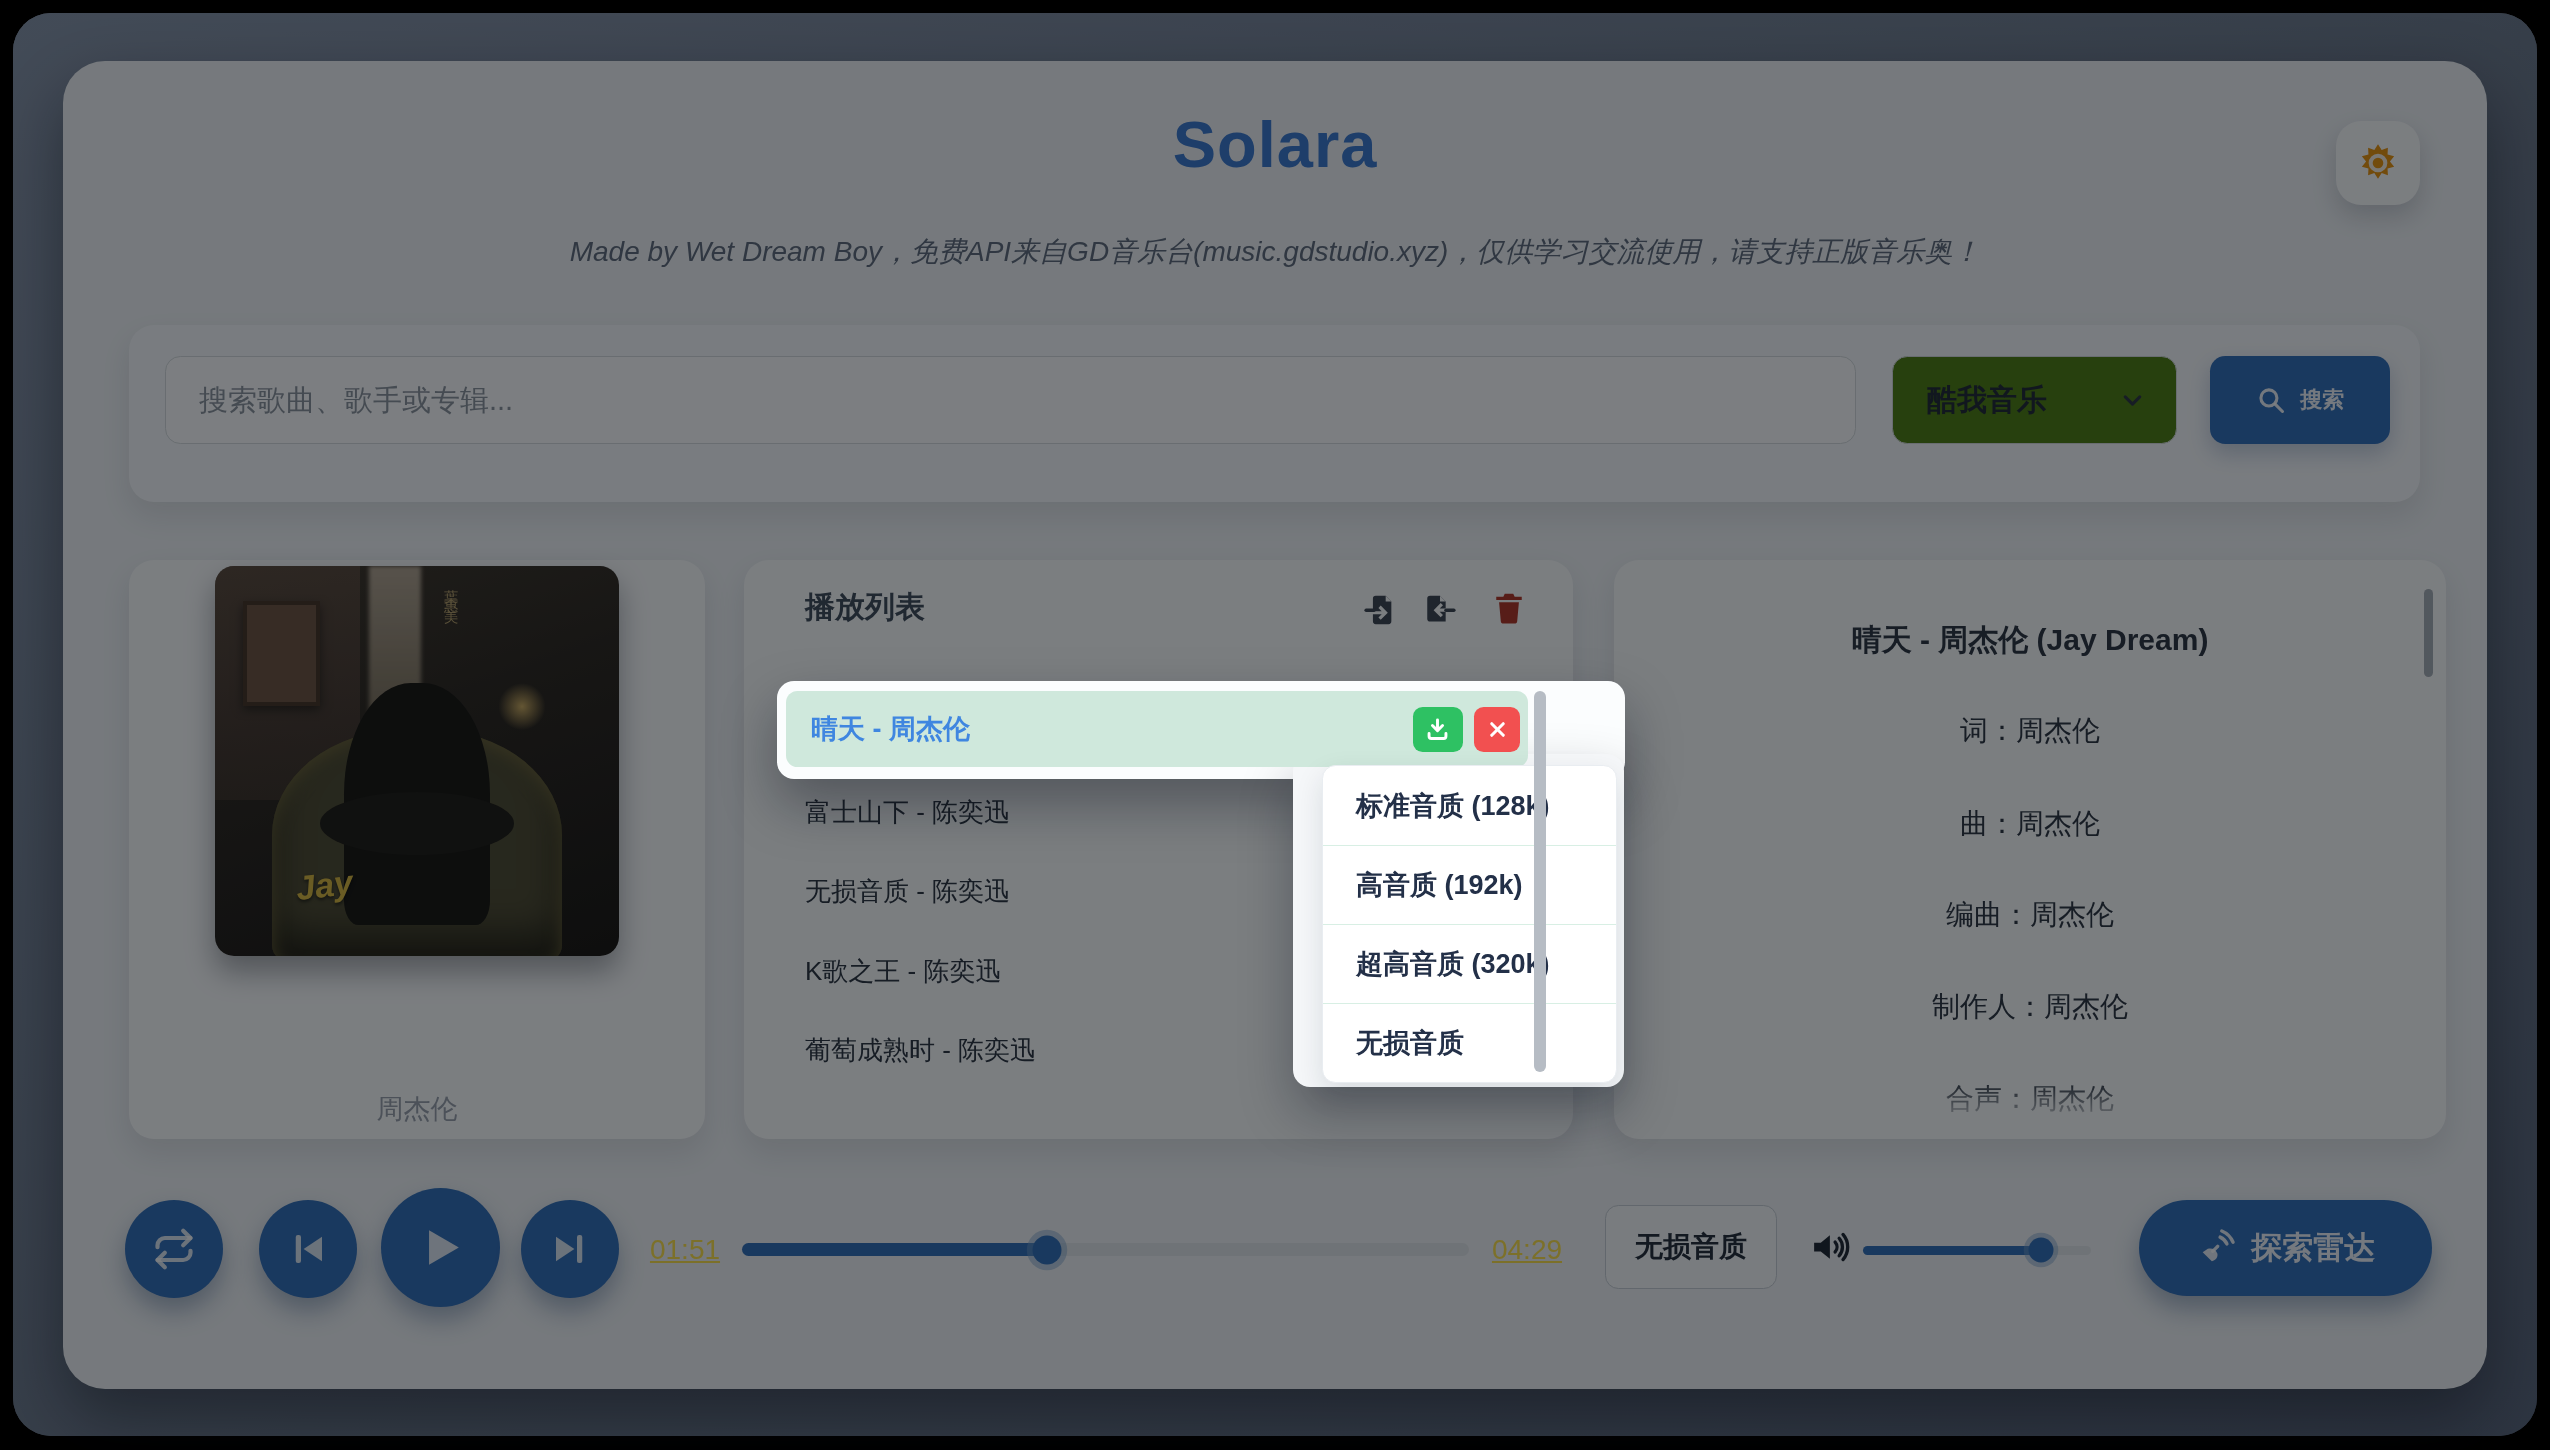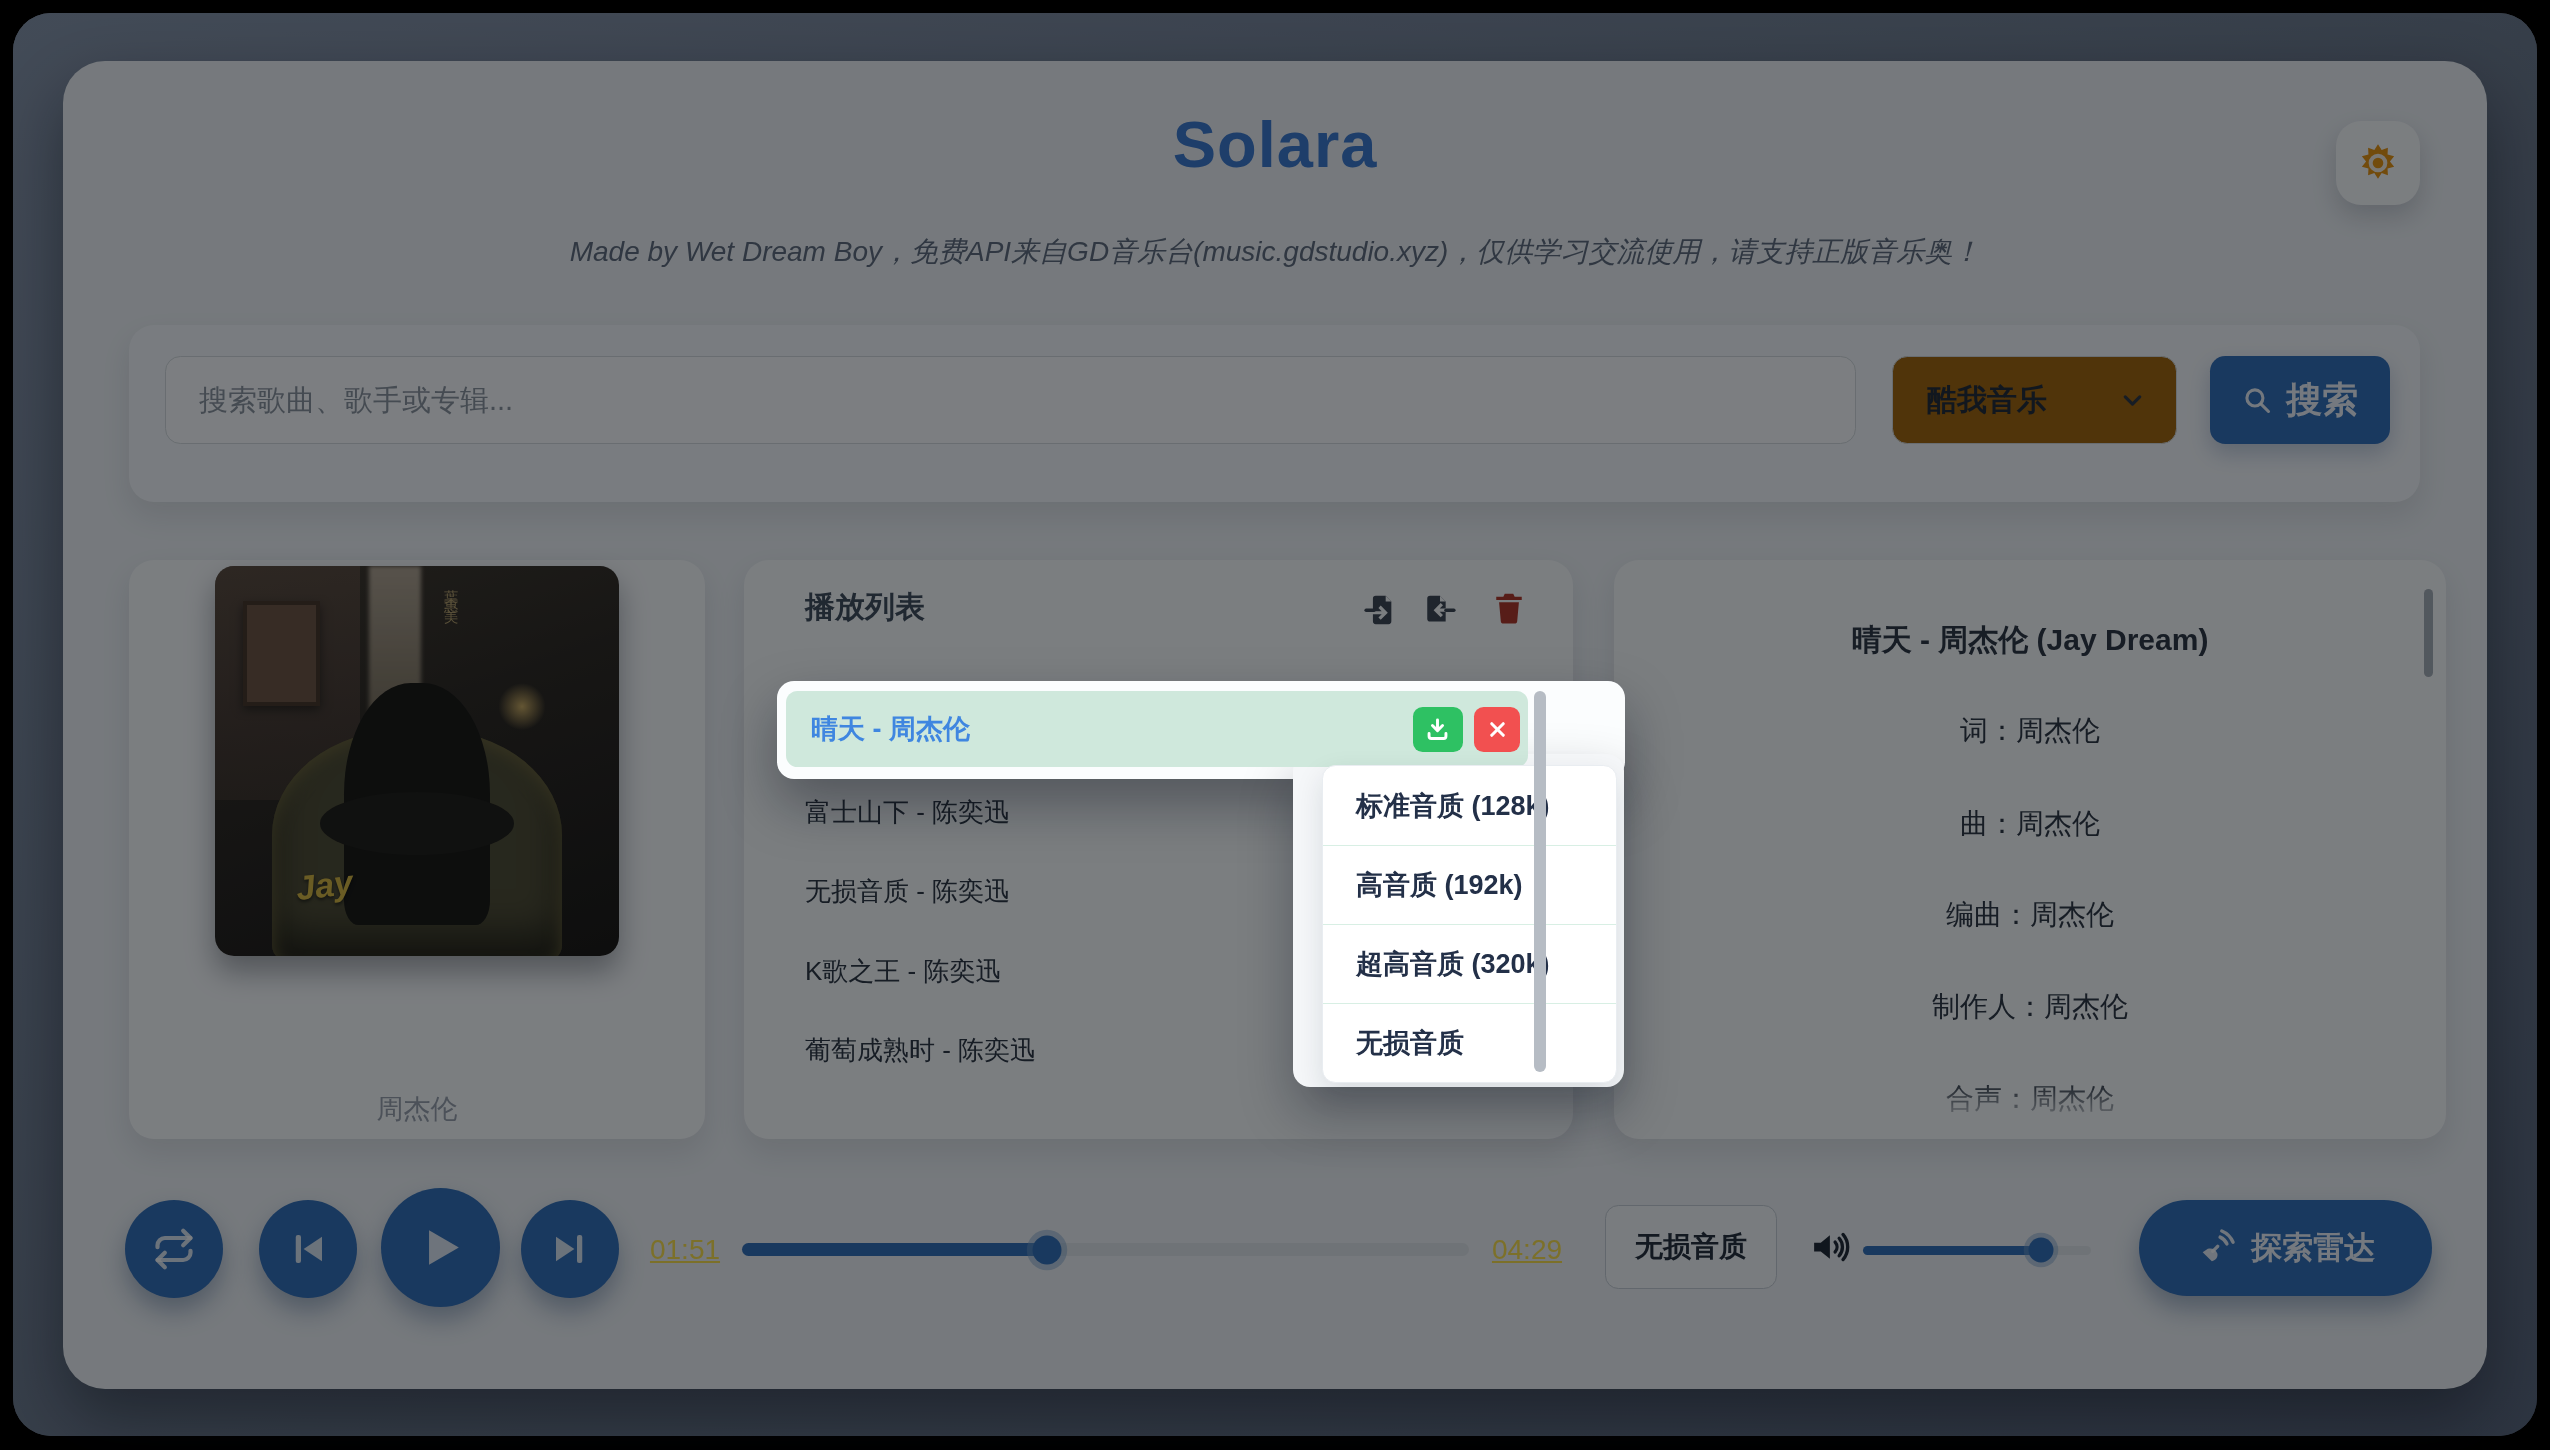--- a/index.html
+++ b/index.html
@@ -21,27 +21,27 @@
   .settings-btn { left:2336px; top:121px; width:84px; height:84px; border-radius:25px; background:#fbfcfd;
                   box-shadow:0 11.5px 25px rgba(20,30,50,.18); display:flex; align-items:center; justify-content:center; z-index:5; cursor:pointer; }
 
   .search-panel { left:129px; top:325px; width:2291px; height:177px; border-radius:25px; background:#f7f9fc;
                   box-shadow:0 13.4px 29px rgba(25,35,55,.10); z-index:4; }
   .search-input { left:165px; top:356px; width:1691px; height:88px; border-radius:15.3px; border:1.9px solid #d5dade;
                   background:#fcfdfe; padding:0 33px; font-size:29px; color:#2a3340; z-index:5; outline:none;
                   font-family:"Liberation Sans","DejaVu Sans",sans-serif; }
   .search-input::placeholder { color:#8b929d; }
   .source-select { left:1892px; top:356px; width:285px; height:88px; border-radius:15.3px; border:1.9px solid #d5dade;
-                   background:#a16207; display:flex; align-items:center; justify-content:space-between;
+                   background:#4d7c0f; display:flex; align-items:center; justify-content:space-between;
                    padding:0 29px 0 34px; z-index:5; cursor:pointer; }
   .source-select .lbl { font-size:30px; font-weight:700; color:#1f2733; }
   .search-btn { left:2210px; top:356px; width:180px; height:88px; border-radius:15.3px; background:#2f6db8;
                 display:flex; align-items:center; justify-content:center; gap:13.4px; z-index:5; cursor:pointer;
                 box-shadow:0 9.6px 21px rgba(30,70,130,.25); }
-  .search-btn .lbl { font-size:36px; font-weight:600; color:rgba(255,255,255,.92); }
+  .search-btn .lbl { font-size:22px; font-weight:600; color:rgba(255,255,255,.92); }
 
   .panel { border-radius:25px; background:#fbfcfd; box-shadow:0 13.4px 29px rgba(25,35,55,.10); z-index:4; }
   .left-panel { left:129px; top:560px; width:576px; height:579px; }
   .playlist-panel { left:744px; top:560px; width:829px; height:579px; }
   .lyrics-panel { left:1614px; top:560px; width:832px; height:579px; overflow:hidden; }
 
   .album { left:215px; top:566px; width:404px; height:390px; border-radius:19px; overflow:hidden; z-index:5;
            background:linear-gradient(160deg,#40362a 0%,#2b251e 40%,#17130f 100%); box-shadow:0 15.3px 29px rgba(10,15,25,.35); }
   .album > div { position:absolute; }
   .al-window { left:38%; top:0; width:13%; height:52%; background:linear-gradient(#cfc0ab,#8e8068 80%,#574c3c); opacity:.8; filter:blur(1.9px); }

